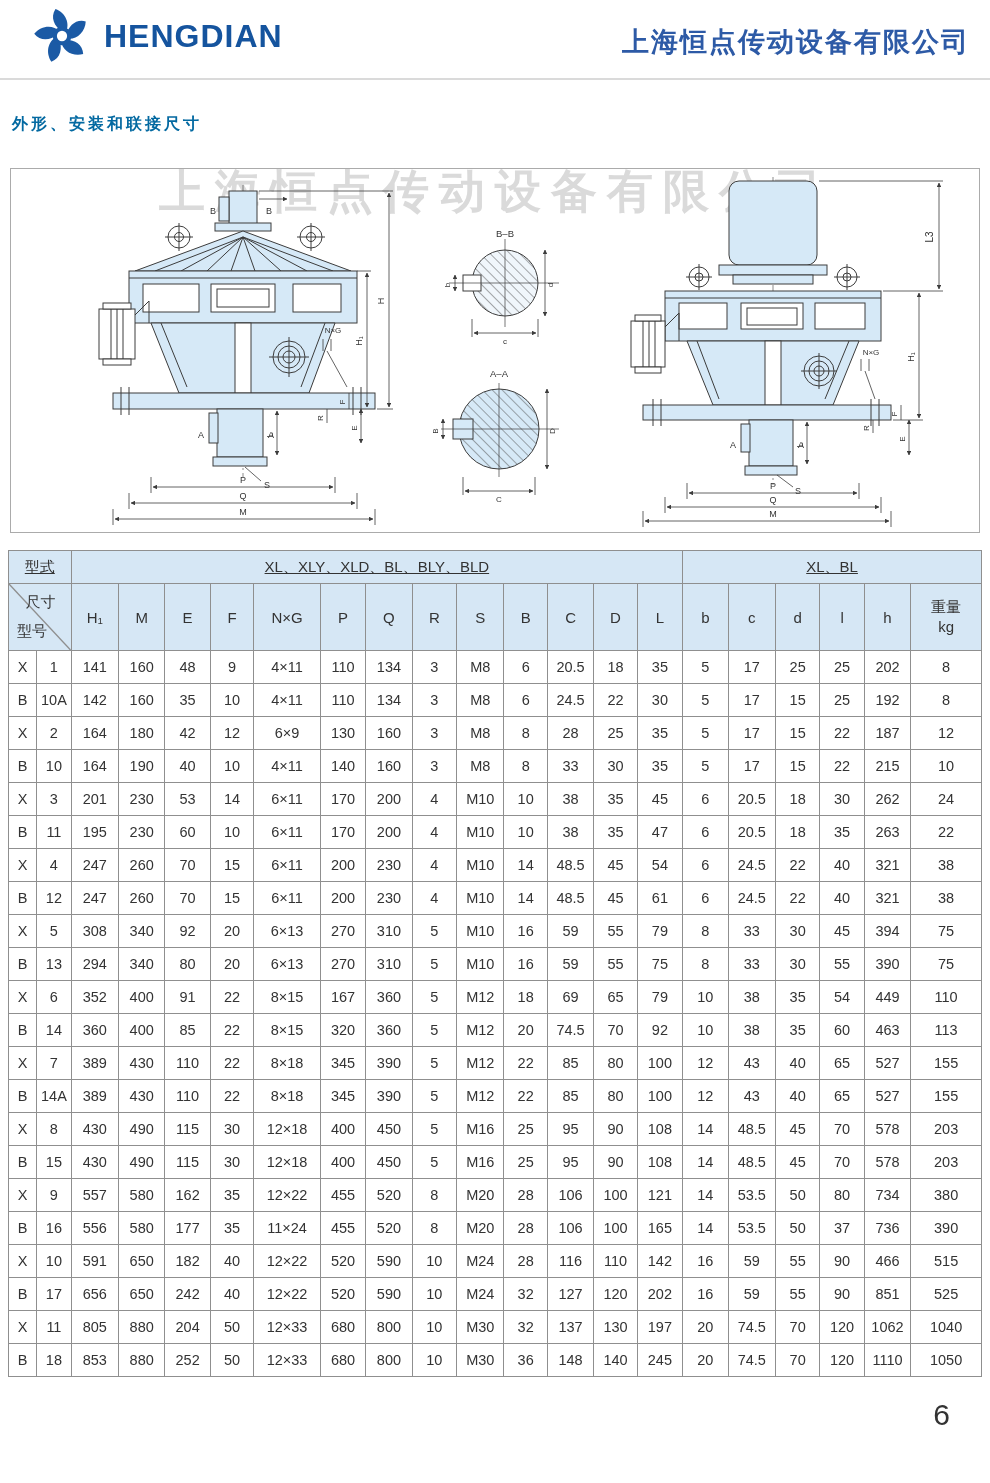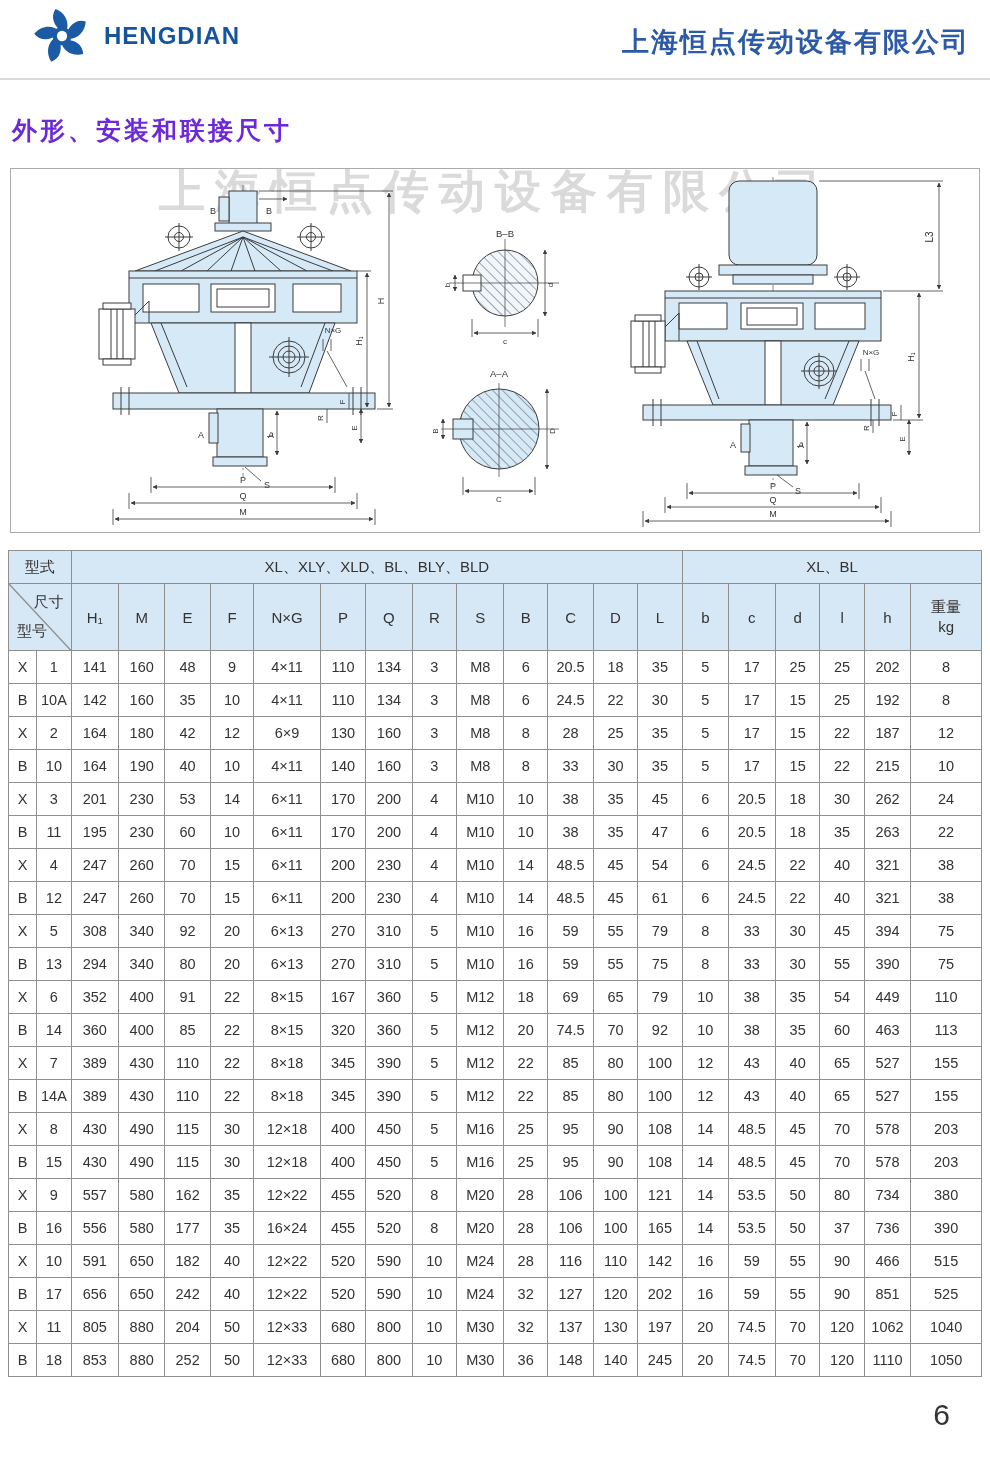--- a/index.html
+++ b/index.html
@@ -3,28 +3,28 @@
 <meta charset="utf-8">
 <style>
   html,body { margin:0; padding:0; background:#fff; }
   .page { position:relative; width:990px; height:1483px; background:#ffffff;
           font-family:"Liberation Sans", sans-serif; overflow:hidden; }
 
   
   .hdr { position:absolute; left:0; top:0; width:100%; height:78px;
          border-bottom:2px solid #dadada; }
   .brand { position:absolute; left:34px; top:8px; display:flex; align-items:center; gap:14px; }
-  .brand-name { color:#15549e; font-size:24px; font-weight:bold; letter-spacing:1px; }
+  .brand-name { color:#15549e; font-size:32px; font-weight:bold; letter-spacing:1px; }
   .company { position:absolute; right:20px; top:24px; color:#2d5aa6; font-size:27px;
              font-weight:bold; letter-spacing:2px;
              font-family:"Liberation Serif", serif; }
 
   
-  .title { position:absolute; left:12px; top:114px; margin:0; font-size:25px;
-           font-weight:700; color:#6d28d9; letter-spacing:3px; }
+  .title { position:absolute; left:12px; top:114px; margin:0; font-size:16px;
+           font-weight:700; color:#0369a1; letter-spacing:3px; }
 
   
   .drawing-panel { position:absolute; left:10px; top:168px; width:968px; height:363px;
                    border:1px solid #ababab; background:#fff; overflow:hidden; }
   .watermark { position:absolute; top:-8px; left:0; right:0; text-align:center;
                font-size:46px; font-weight:700; color:#dadada; letter-spacing:10px;
                white-space:nowrap; z-index:0; }
   svg.draw { position:absolute; z-index:1; }
   .draw-left  { left:86px;  top:12px; }
   .draw-bb    { left:432px; top:58px; }
@@ -37,26 +37,26 @@
   svg .dm  { stroke:#3c3c3c; stroke-width:0.8; fill:none; }
   svg text { fill:#333; font-family:"Liberation Sans", sans-serif; }
 
   
   .dimensions-table { position:absolute; left:8px; top:550px; width:974px;
                       border-collapse:collapse; table-layout:fixed; }
   .dimensions-table th, .dimensions-table td {
       border:1px solid #8f8f8f; text-align:center; vertical-align:middle;
       color:#333; padding:0; overflow:hidden; }
   .dimensions-table thead th { background:#d6e7f5; font-weight:normal; font-size:15px; }
-  .group-row th { height:32px; }
+  .group-row th { height:32px;text-decoration:underline; }
   .cols-row th  { height:66px; }
   .dimensions-table tbody td { height:32px; font-size:14.5px; background:#fff; }
   .corner { position:relative; }
   .corner svg { position:absolute; left:0; top:0; width:100%; height:100%; }
-  .corner-top { position:absolute; top:9px; right:7px; font-size:15px; }
+  .corner-top { position:absolute; top:9px; right:15px; font-size:15px; }
   .corner-bottom { position:absolute; bottom:9px; left:8px; font-size:15px; }
   .weight-head { line-height:1.35; }
 
   
   .page-number { position:absolute; right:40px; top:1398px; font-size:30px; color:#333; }
 </style>
 </head>
 <body>
 
 <div class="page">
@@ -804,21 +804,21 @@
           <td>734</td>
           <td>380</td>
         </tr>
         <tr>
           <td>B</td>
           <td>16</td>
           <td>556</td>
           <td>580</td>
           <td>177</td>
           <td>35</td>
-          <td>16×24</td>
+          <td>11×24</td>
           <td>455</td>
           <td>520</td>
           <td>8</td>
           <td>M20</td>
           <td>28</td>
           <td>106</td>
           <td>100</td>
           <td>165</td>
           <td>14</td>
           <td>53.5</td>

